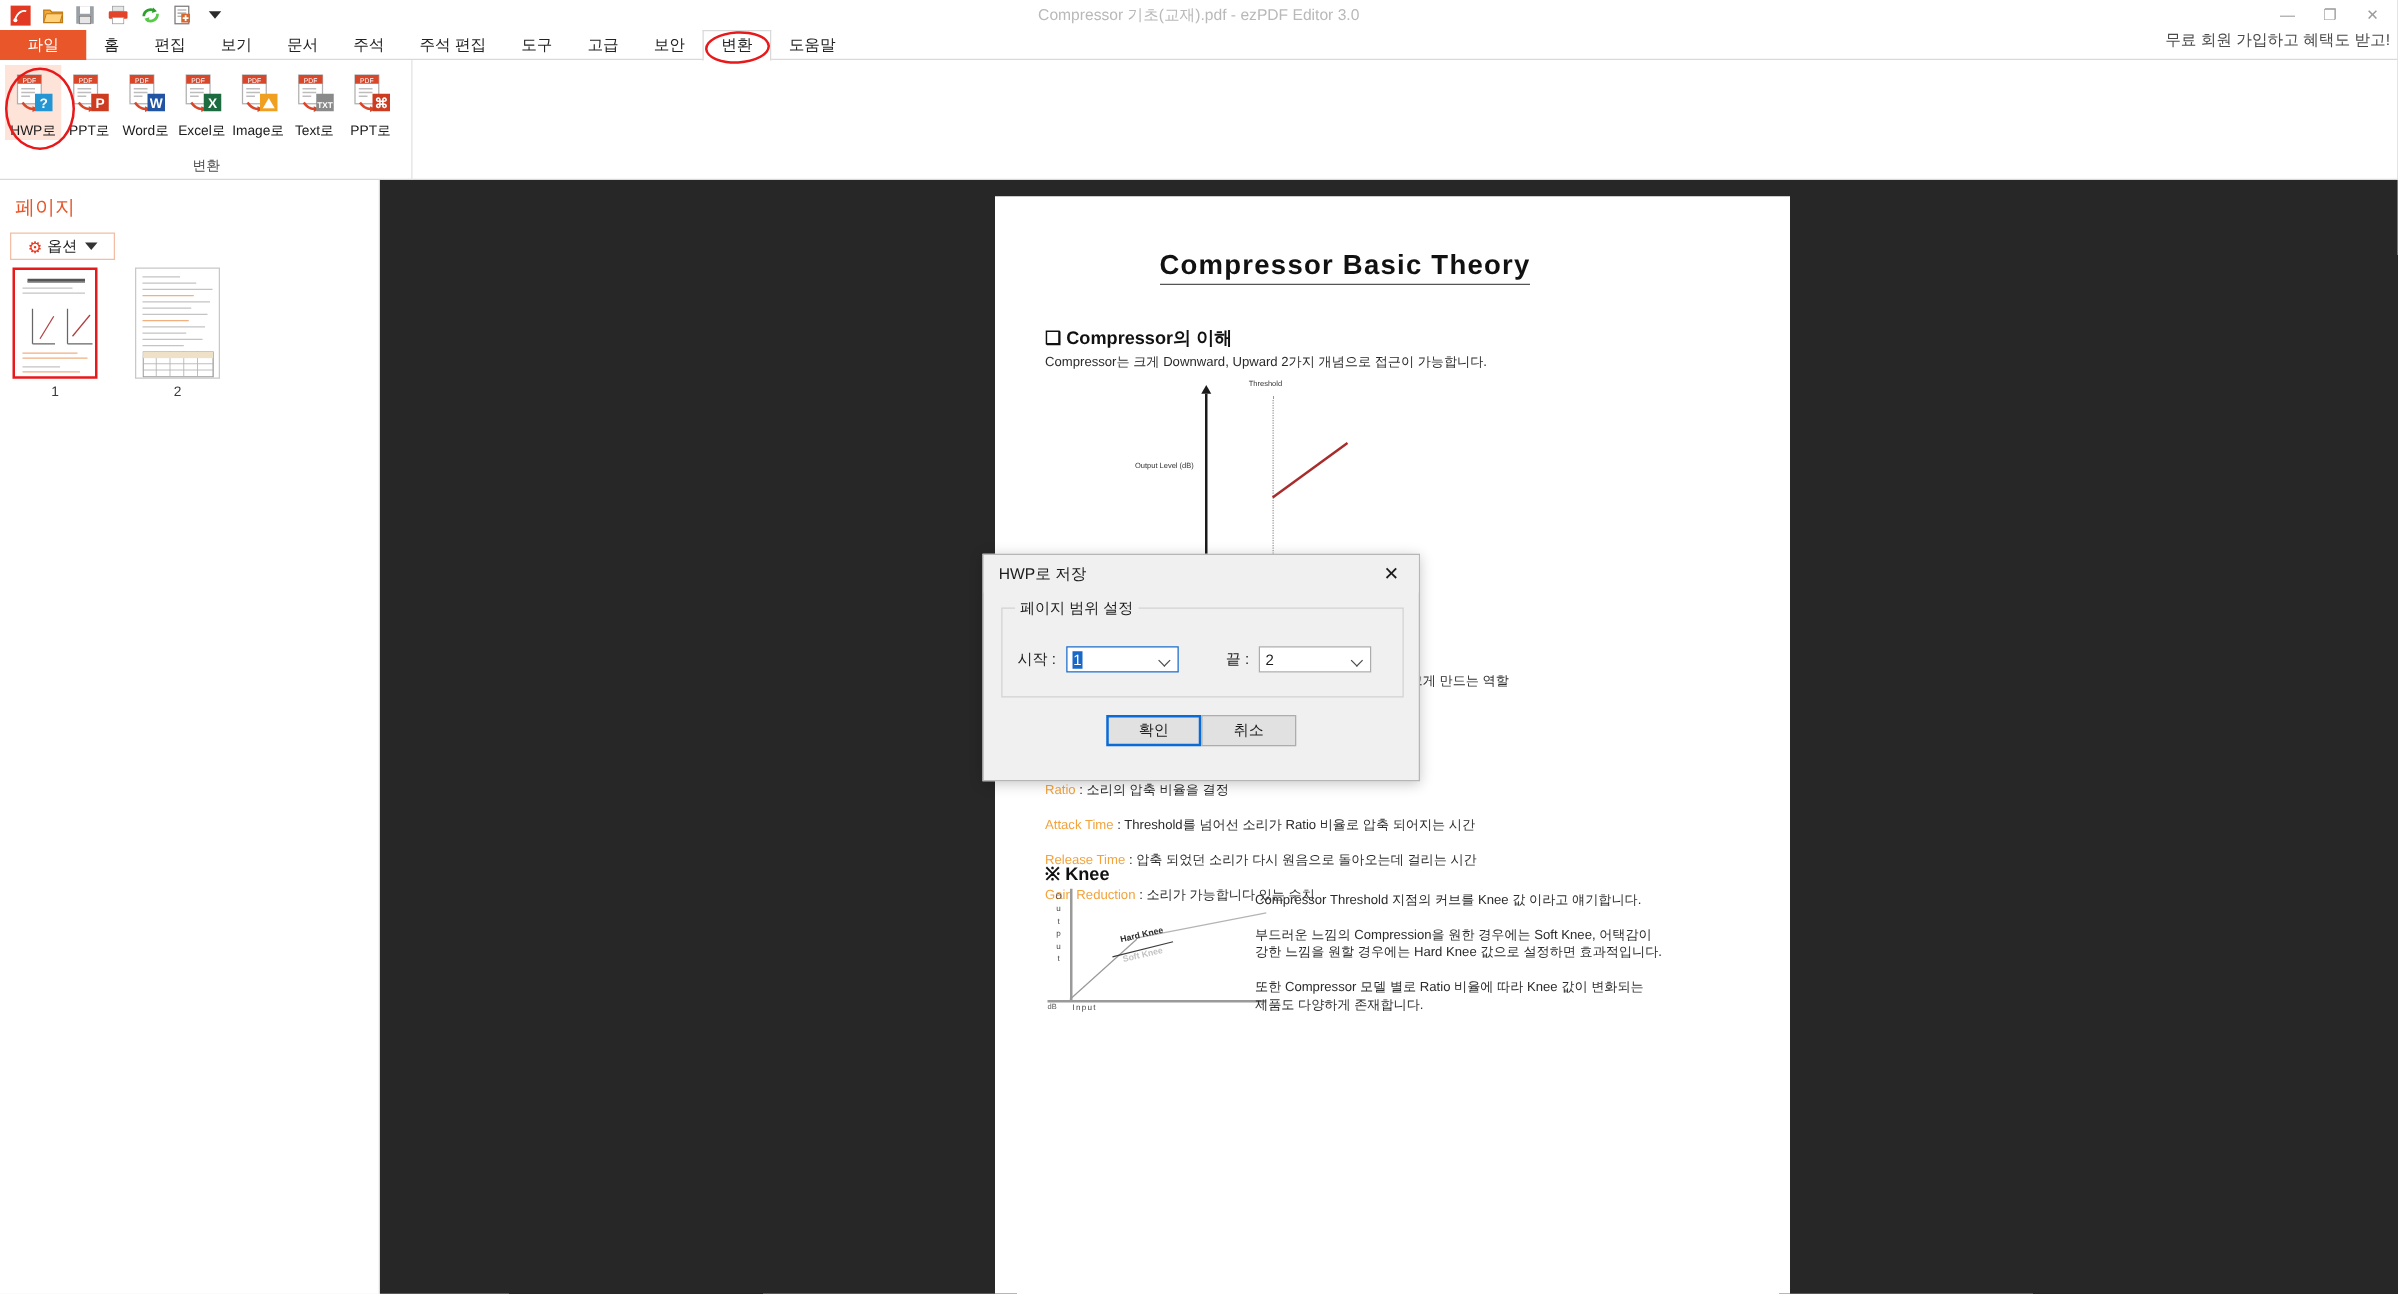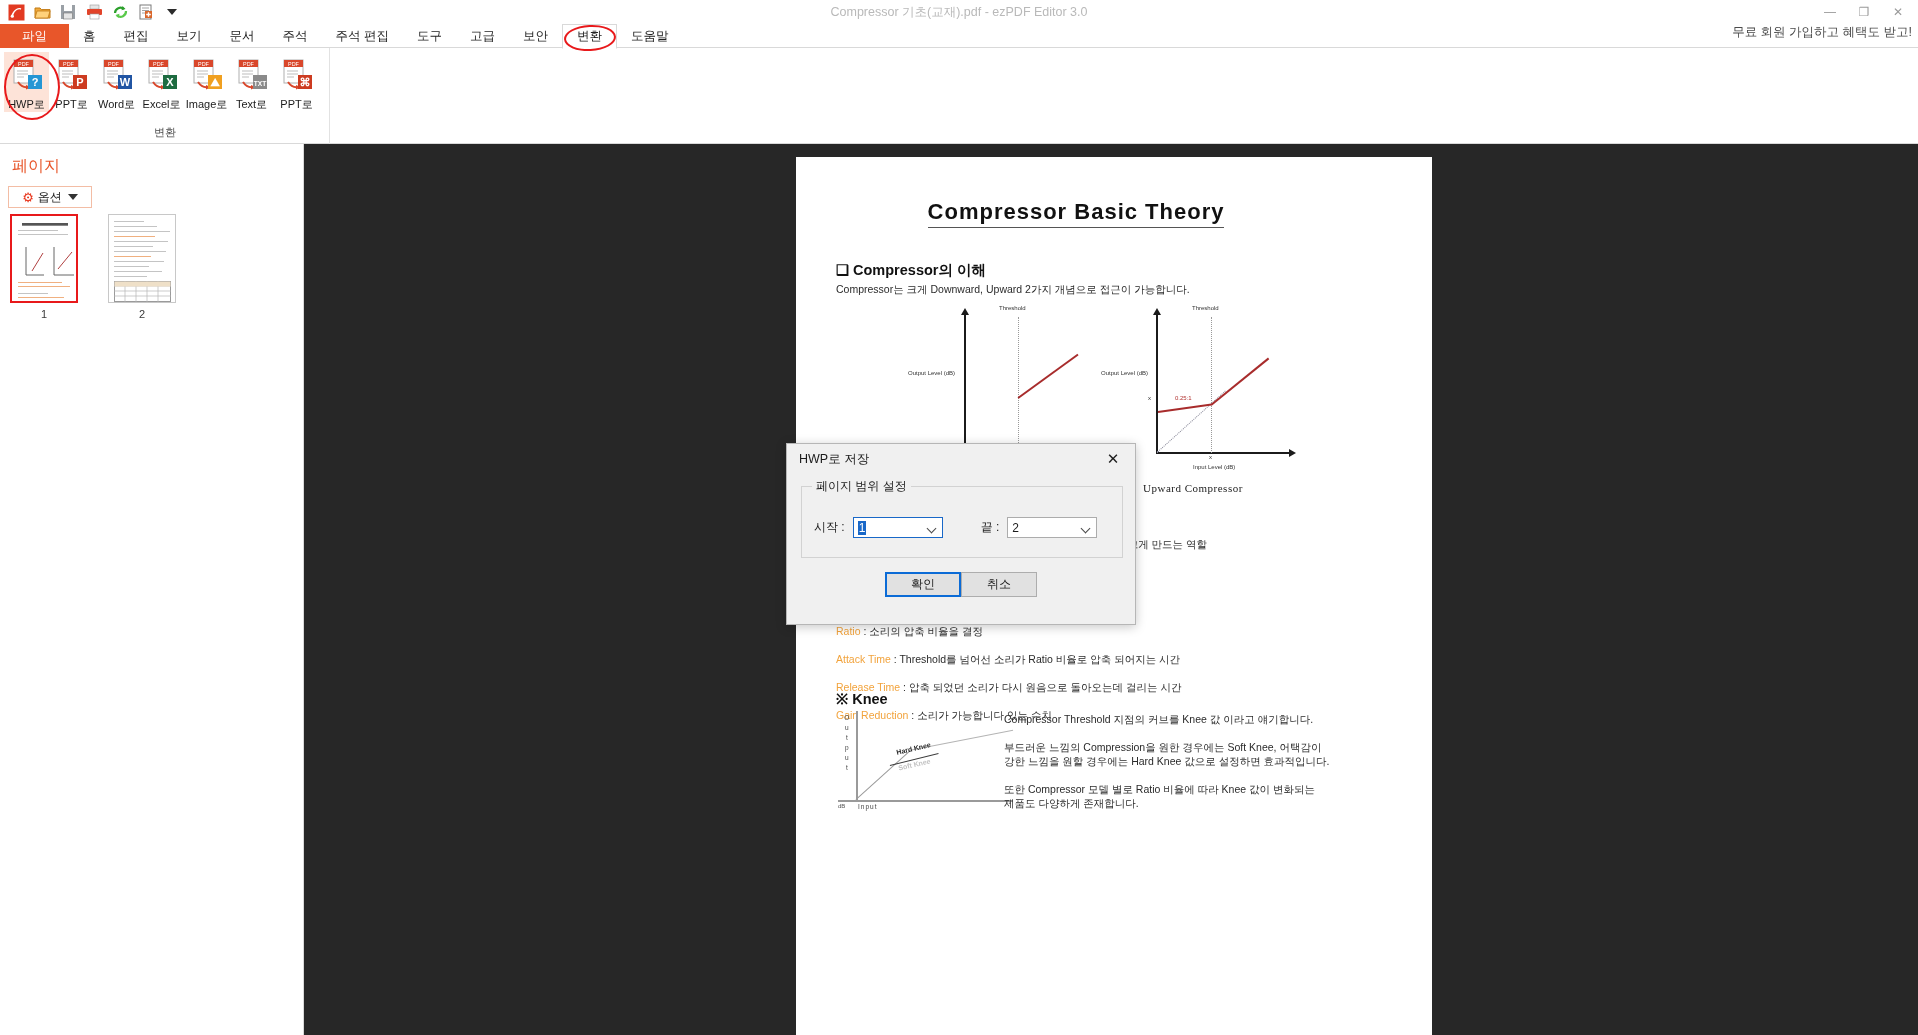--- a/index.html
+++ b/index.html
@@ -547,37 +547,20 @@
       <div class="axis-v" style="left:58px; top:8px; height:138px;"></div>
       <div class="arrow-up" style="left:55px; top:1px;"></div>
       <div class="axis-h" style="left:58px; top:145px; width:130px;"></div>
       <div class="arrow-rt" style="left:186px; top:142px;"></div>
       <div class="thresh-line" style="left:112px; top:10px; height:136px;"></div>
       <div class="g-label" style="left:93px; top:-2px;">Threshold</div>
       <div class="g-label" style="left:2px; top:63px;">Output Level (dB)</div>
       <div class="g-ratio" style="left:112px; top:90px; width:74px; transform:rotate(-36deg);"></div>
     </div>
 
-    <div class="graph" style="left:305px; top:150px; width:200px; height:200px;">
-      <div class="axis-v" style="left:55px; top:8px; height:138px;"></div>
-      <div class="arrow-up" style="left:52px; top:1px;"></div>
-      <div class="axis-h" style="left:55px; top:145px; width:135px;"></div>
-      <div class="arrow-rt" style="left:188px; top:142px;"></div>
-      <div class="thresh-line" style="left:110px; top:10px; height:136px;"></div>
-      <div class="g-label" style="left:91px; top:-2px;">Threshold</div>
-      <div class="g-label" style="left:0px; top:63px;">Output Level (dB)</div>
-      <div class="g-label" style="left:92px; top:157px;">Input Level (dB)</div>
-      <div class="g-label" style="left:47px; top:88px;">x</div>
-      <div class="g-label" style="left:108px; top:147px;">x</div>
-      <div class="g-label red" style="left:74px; top:88px;">0.25:1</div>
-      <div class="g-dotted" style="left:56px; top:145px; width:92px; transform:rotate(-42deg);"></div>
-      <div class="g-ratio" style="left:57px; top:104px; width:54px; transform:rotate(-8deg);"></div>
-      <div class="g-ratio" style="left:110px; top:97px; width:74px; transform:rotate(-39deg);"></div>
-      <div class="g-caption" style="left:42px; top:175px;">Upward Compressor</div>
-    </div>
 
     <div class="body-line" style="left:40px; top:367px;">
       <span class="orange">Downward 방식</span><span> : 큰 소리를 작게 만드는 역할</span>
     </div>
     <div class="body-line" style="left:40px; top:381px;">
       <span class="orange">Upward 방식</span><span> : 작은 소릴 더욱 작게 하거나 반대로 작은 소리를 크게 만드는 역할</span>
     </div>
 
     <div class="h-block" style="left:40px; top:416px;">※ 기본적인 메뉴에 대한 이해</div>
     <div id="menu-terms" style="position:absolute; left:40px; top:440px;">

